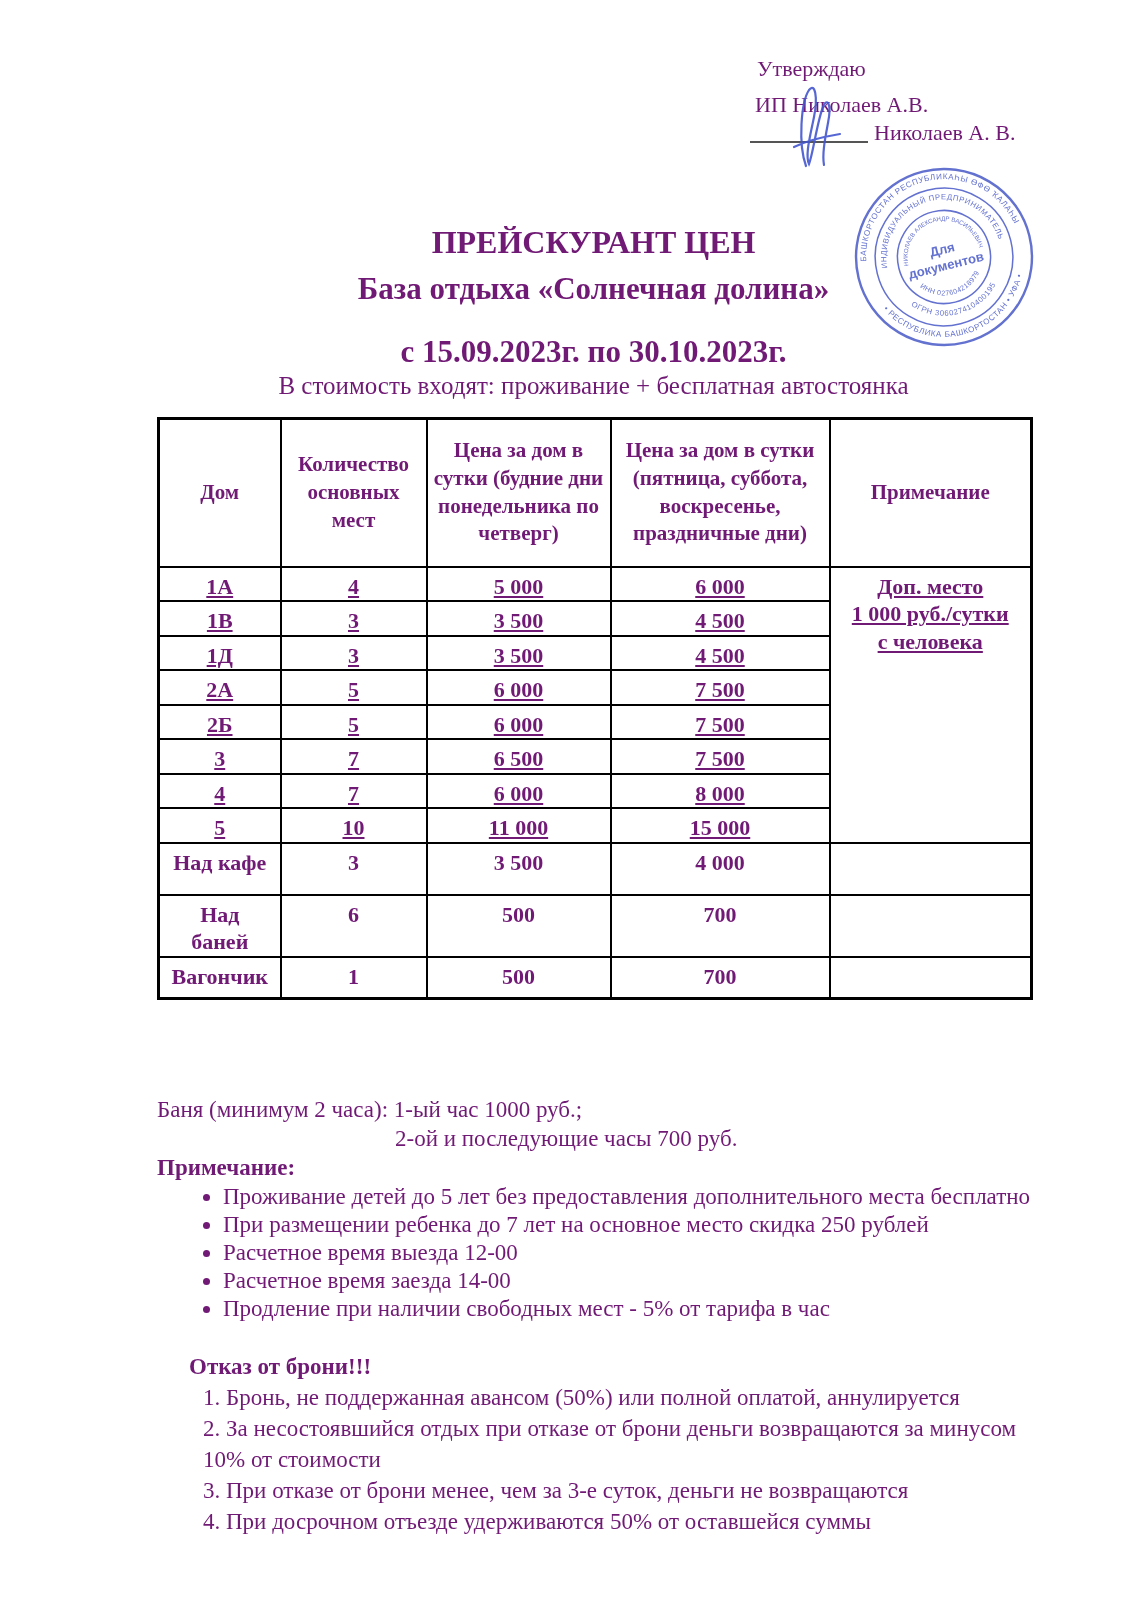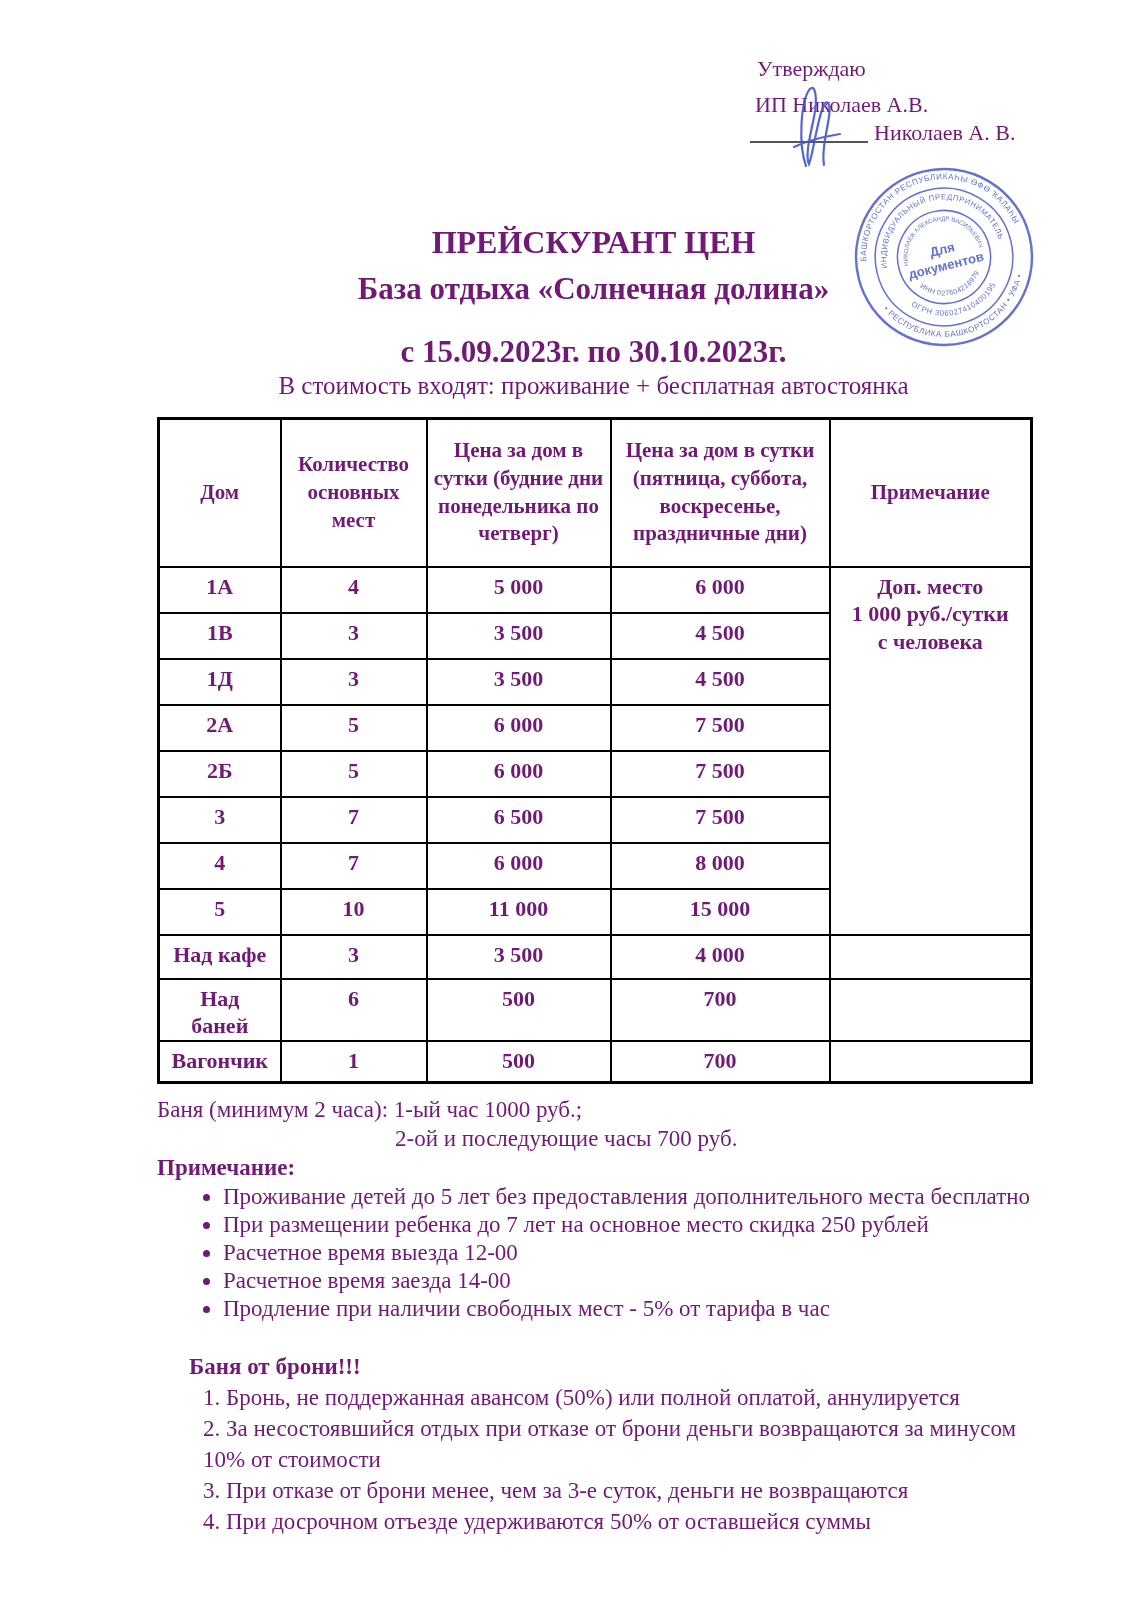--- a/index.html
+++ b/index.html
@@ -32,21 +32,21 @@
 
   
   table.price { position:absolute; left:157px; top:417px; width:873px;
                 border-collapse:collapse; table-layout:fixed; border:3px solid #000; }
   table.price th, table.price td { border:2px solid #000; }
   table.price th { font-size:21px; font-weight:bold; vertical-align:middle;
                    text-align:center; padding:2px 6px; line-height:1.32; }
   tr.r-head { height:148px; }
   table.price td { font-size:22px; font-weight:bold; text-align:center;
                    vertical-align:top; padding:5px 4px 0 4px; line-height:1.25; }
-  tr.r-a { height:46px; } tr.r-cafe { height:44px; }
+  tr.r-a { height:34px;text-decoration:underline; } tr.r-cafe { height:52px; }
   tr.r-banya { height:56px; } tr.r-wagon { height:42px; }
   td.c-house { white-space:pre-line; }
   td.c-note  { vertical-align:middle; white-space:pre-line; line-height:1.32;
                padding:0 6px 88px 6px; }
 
   
   .bottom { position:absolute; left:157px; top:1075px; width:880px; font-size:23px; }
   .banya-line1 { margin-top:20px; line-height:29px; }
   .banya-line2 { margin-left:238px; line-height:29px; }
   .notes-heading { font-weight:bold; line-height:29px; }
@@ -198,21 +198,21 @@
     <div class="banya-line2">2-ой и последующие часы 700 руб.</div>
     <div class="notes-heading">Примечание:</div>
     <ul class="notes">
       <li>Проживание детей до 5 лет без предоставления дополнительного места бесплатно</li>
       <li>При размещении ребенка до 7 лет на основное место скидка 250 рублей</li>
       <li>Расчетное время выезда 12-00</li>
       <li>Расчетное время заезда 14-00</li>
       <li>Продление при наличии свободных мест - 5% от тарифа в час</li>
     </ul>
     <div class="cancel">
-      <div class="cancel-heading">Баня от брони!!!</div>
+      <div class="cancel-heading">Отказ от брони!!!</div>
       <div class="cancel-item">1. Бронь, не поддержанная авансом (50%) или полной оплатой, аннулируется</div>
       <div class="cancel-item">2. За несостоявшийся отдых при отказе от брони деньги возвращаются за минусом 10% от стоимости</div>
       <div class="cancel-item">3. При отказе от брони менее, чем за 3-е суток, деньги не возвращаются</div>
       <div class="cancel-item">4. При досрочном отъезде удерживаются 50% от оставшейся суммы</div>
     </div>
   </div>
 
 </div>
 
 </body></html>

